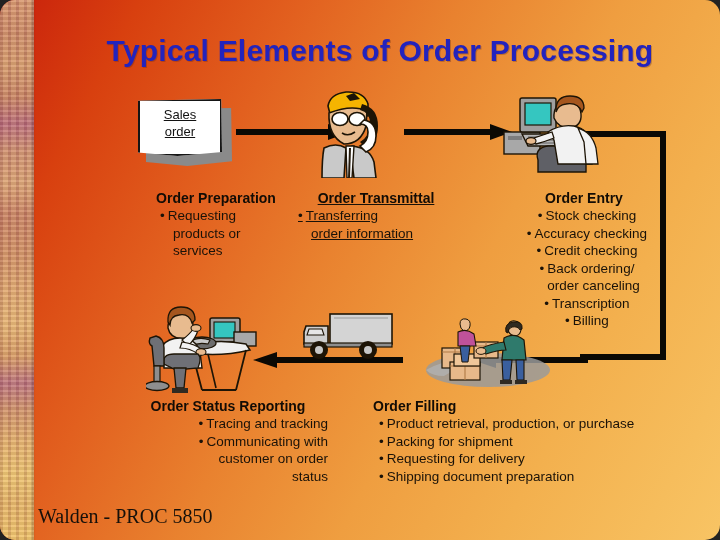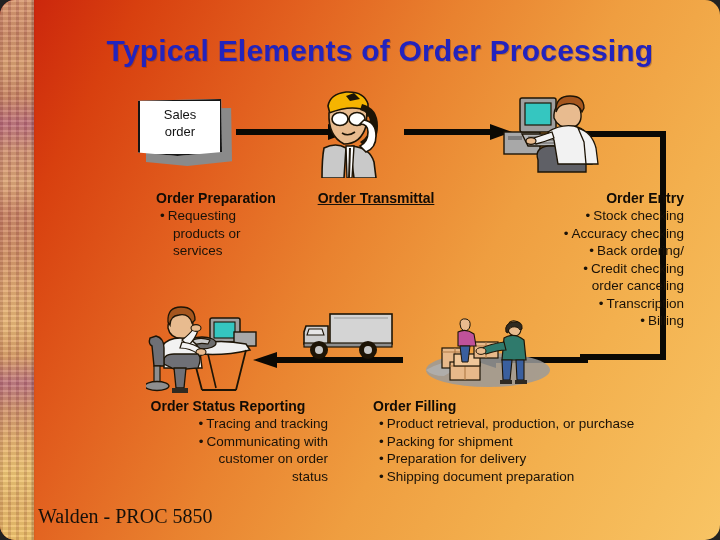--- a/index.html
+++ b/index.html
@@ -98,21 +98,21 @@
     color: #1a1208;
     white-space: nowrap;
   }
   .block li .b { margin-right: 3px; }
   .block li.cont { padding-left: 13px; }
 
   .blk-prep   { left: 126px; top: 190px; width: 180px; text-align: center; }
   .blk-prep ul { text-align: left; margin-left: 34px; }
   .blk-trans  { left: 286px; top: 190px; width: 180px; text-align: center; text-decoration: underline; }
   .blk-trans ul { text-align: left; margin-left: 12px; }
-  .blk-entry  { left: 484px; top: 190px; width: 200px; text-align: right; }
+  .blk-entry  { left: 484px; top: 190px; width: 200px; text-align: center; }
   .blk-entry ul { margin-left: 6px; }
   .blk-fill   { left: 373px; top: 398px; width: 320px; text-align: left; }
   .blk-fill ul { margin-left: 6px; }
   .blk-status { left: 128px; top: 398px; width: 200px; text-align: center; }
   .blk-status ul { text-align: right; margin-left: 14px; }
 
   
   .arrow { position: absolute; }
   .arrow .shaft { position: absolute; background: #0b0904; }
   .arrow .head  { position: absolute; width: 0; height: 0; }
@@ -182,20 +182,21 @@
     clip-path: polygon(0% 3%, 99% 0%, 100% 93%, 47% 100%, 0% 94%);
   }
   .salesorder .lbl {
     position: absolute;
     left: 0; top: 7px;
     width: 84px;
     text-align: center;
     font-size: 13px;
     color: #121212;
     line-height: 17px;
+    text-decoration: underline;
   }
 
   
   .art { position: absolute; }
   .art svg { display: block; }
 
   
   .footer {
     position: absolute;
     left: 38px; bottom: 12px;
@@ -355,41 +356,45 @@
     <div class="bhead">Order Preparation</div>
     <ul>
       <li><span class="b">•</span><span>Requesting</span></li>
       <li class="cont"><span>products or</span></li>
       <li class="cont"><span>services</span></li>
     </ul>
   </div>
 
   <div class="block blk-trans">
     <div class="bhead">Order Transmittal</div>
+    <ul>
+      <li><span class="b">•</span><span>Transferring</span></li>
+      <li class="cont"><span>order information</span></li>
+    </ul>
   </div>
 
   <div class="block blk-entry">
     <div class="bhead">Order Entry</div>
     <ul>
       <li><span class="b">•</span><span>Stock checking</span></li>
       <li><span class="b">•</span><span>Accuracy checking</span></li>
+      <li><span class="b">•</span><span>Credit checking</span></li>
       <li><span class="b">•</span><span>Back ordering/</span></li>
-      <li><span class="b">•</span><span>Credit checking</span></li>
       <li class="cont"><span>order canceling</span></li>
       <li><span class="b">•</span><span>Transcription</span></li>
       <li><span class="b">•</span><span>Billing</span></li>
     </ul>
   </div>
 
   <div class="block blk-fill">
     <div class="bhead">Order Filling</div>
     <ul>
       <li><span class="b">•</span><span>Product retrieval, production, or purchase</span></li>
       <li><span class="b">•</span><span>Packing for shipment</span></li>
-      <li><span class="b">•</span><span>Preparation for delivery</span></li>
+      <li><span class="b">•</span><span>Requesting for delivery</span></li>
       <li><span class="b">•</span><span>Shipping document preparation</span></li>
     </ul>
   </div>
 
   <div class="block blk-status">
     <div class="bhead">Order Status Reporting</div>
     <ul>
       <li><span class="b">•</span><span>Tracing and tracking</span></li>
       <li><span class="b">•</span><span>Communicating with</span></li>
       <li class="cont"><span>customer on order</span></li>

